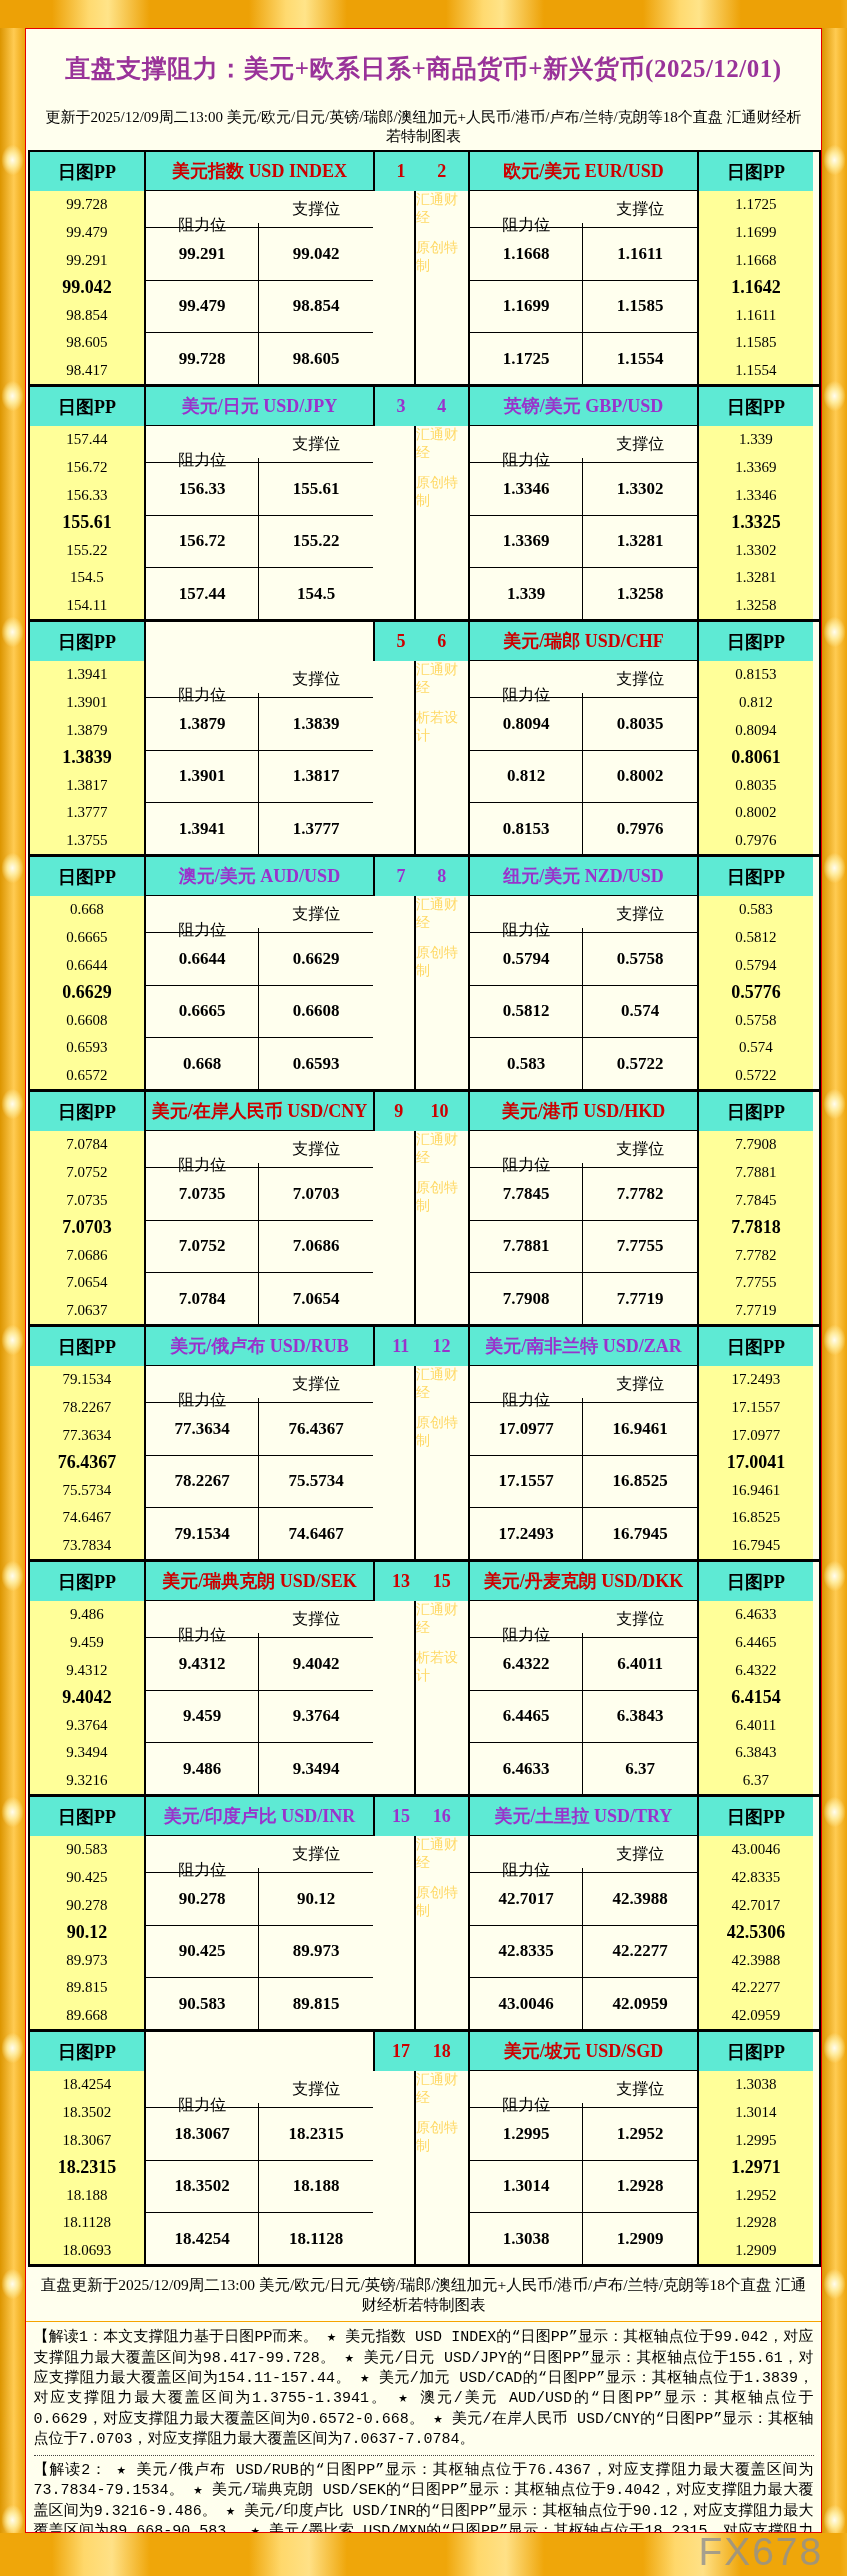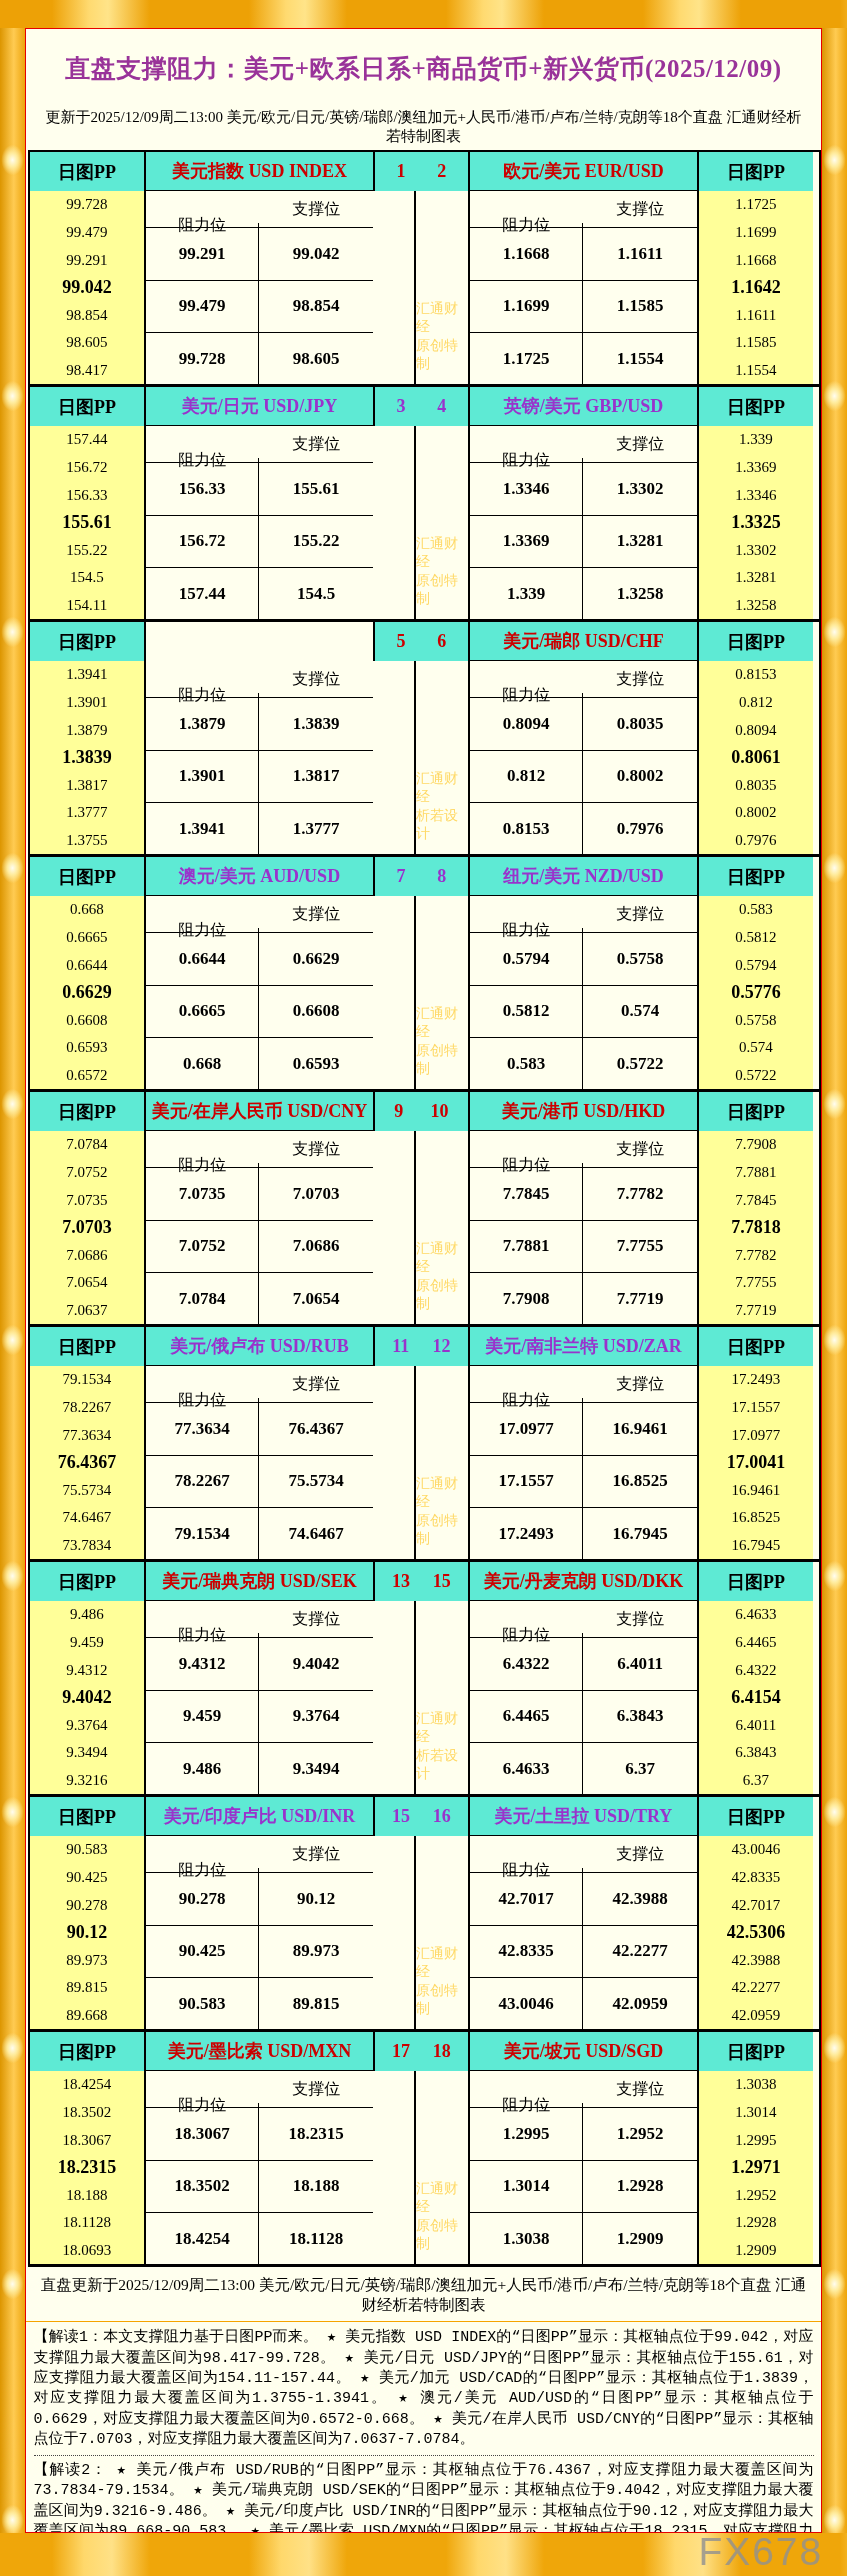--- a/index.html
+++ b/index.html
@@ -38,38 +38,38 @@
   .pp-col.a-pl{border-right:2.8px solid #000;}
   .pp-col.a-pr{border-left:2.8px solid #000;}
   .pp-val{display:flex;align-items:center;justify-content:center;font-size:15px;color:#000;}
   .pp-val.pivot{font-size:18px;font-weight:bold;}
   .pair-body{display:grid;grid-template-columns:1fr 1fr;grid-template-rows:36px 1fr 1fr 1fr;background:#FFFFEE;}
   .sub{display:flex;align-items:center;justify-content:center;font-size:16px;color:#000;}
   .sub.r{border-right:0.9px solid #000;margin-top:32px;}
   .vcell{display:flex;align-items:center;justify-content:center;font-size:17px;font-weight:bold;color:#000;border-top:0.9px solid #000;}
   .vcell.r{border-right:0.9px solid #000;}
   .wm-col{border-left:2.8px solid #000;border-right:2.8px solid #000;background:#FFFFEE;
-    display:flex;flex-direction:column;justify-content:flex-end;align-items:center;gap:1px;padding-bottom:11.2px;margin-left:41px;}
+    display:flex;flex-direction:column;justify-content:flex-start;align-items:center;gap:12px;padding-bottom:11.2px;margin-left:41px;}
   .wm{color:#FFD966;font-size:14px;}
   .footer-line{text-align:center;font-size:15.5px;line-height:1.3;color:#000;padding:7.5px 7.5px 5.6px;}
   .notes{border-top:1.9px solid #F5A300;padding:4.7px 7.5px 1.9px;font-size:15px;line-height:1.36;color:#000;}
   .note{margin:1.9px 0;text-align:justify;font-family:Liberation Mono, monospace;}
   .dotsep{border-top:1.9px dotted #444;margin:4.7px 0;}
   .fx-brand{position:absolute;right:24px;bottom:1.9px;z-index:6;font-size:39px;color:#919191;opacity:0.8;
     font-family:"Liberation Sans","DejaVu Sans",sans-serif;letter-spacing:1.9px;}
 </style>
 </head>
 <body>
 
 <div class="strip-top"></div>
 <div class="strip-side strip-left"></div>
 <div class="strip-side strip-right"></div>
 
 <div class="content">
-  <div class="title">直盘支撑阻力：美元+欧系日系+商品货币+新兴货币(2025/12/09)</div>
+  <div class="title">直盘支撑阻力：美元+欧系日系+商品货币+新兴货币(2025/12/01)</div>
   <div class="subtitle">更新于2025/12/09周二13:00 美元/欧元/日元/英镑/瑞郎/澳纽加元+人民币/港币/卢布/兰特/克朗等18个直盘 汇通财经析若特制图表</div>
   <div class="fx-table">
   <div class="block">
     <div class="hcell pp-head a-hl">
           <span class="b-pp-label">日图PP</span>
         </div>
     <div class="hcell pair-head a-t1">
           <span class="pair-name" style="color: rgb(204, 0, 0);">美元指数 USD INDEX</span>
         </div>
     <div class="hcell idx-head a-ix">
@@ -547,23 +547,20 @@
           <div class="pp-val">42.3988</div>
           <div class="pp-val">42.2277</div>
           <div class="pp-val">42.0959</div>
         </div>
   </div>
 
   <div class="block">
     <div class="hcell pp-head a-hl">
           <span class="b-pp-label">日图PP</span>
         </div>
-    <div class="hcell pair-head a-t1">
-          <span class="pair-name" style="color: rgb(204, 0, 0);">美元/墨比索 USD/MXN</span>
-        </div>
     <div class="hcell idx-head a-ix">
           <span class="idx idx-l" style="color: rgb(204, 0, 0);">17</span>
           <span class="idx idx-r" style="color: rgb(204, 0, 0);">18</span>
         </div>
     <div class="hcell pair-head a-t2">
           <span class="pair-name" style="color: rgb(204, 0, 0);">美元/坡元 USD/SGD</span>
         </div>
     <div class="hcell pp-head a-hr">
           <span class="b-pp-label">日图PP</span>
         </div>

